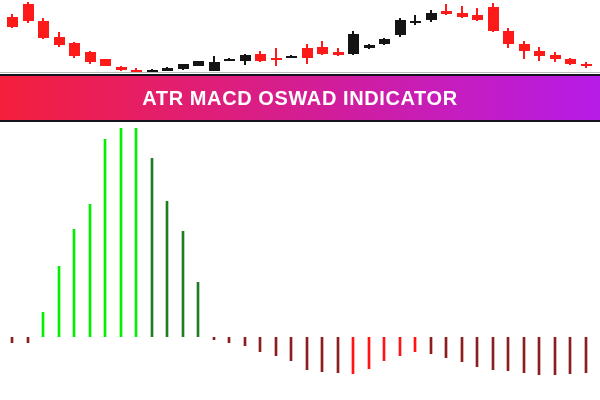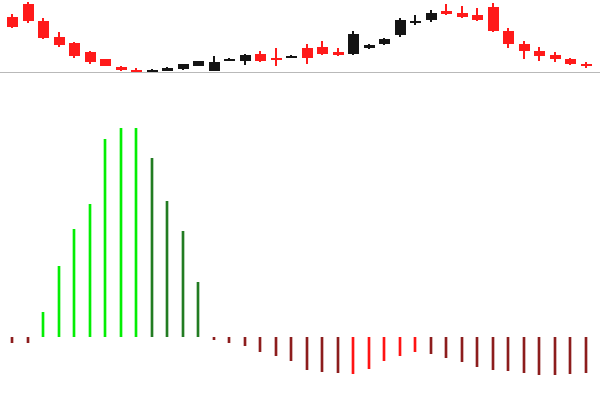--- a/index.html
+++ b/index.html
@@ -238,20 +238,23 @@
           <div class="candle-body" style="left: 0px; width: 11px; top: 59.2727px; height: 4.24242px; background: rgb(255, 26, 26);"></div>
         </div>
         <div class="candle" style="left: 580.5px; top: 0px; width: 11px; height: 72px;">
           <div class="candle-wick" style="left: 4.5px; top: 62.101px; height: 5.65657px; background: rgb(255, 26, 26);"></div>
           <div class="candle-body" style="left: 0px; width: 11px; top: 63.5152px; height: 2.82828px; background: rgb(255, 26, 26);"></div>
         </div>
       </div>
     <div id="price-baseline"></div>
   </div>
 
+  <div id="title-banner" style="background: linear-gradient(to right, rgb(244, 31, 60) 0%, rgb(182, 28, 232) 100%); border-top-color: rgb(20, 20, 30); border-bottom-color: rgb(20, 20, 30);">
+    <span id="title-text" style="color: rgb(255, 255, 255);">ATR MACD OSWAD INDICATOR</span>
+  </div>
 
   <div id="macd-panel">
     <div id="macd-bars">
         <div class="hbar" style="left: 10px; width: 4px; background: linear-gradient(to right, rgb(255, 255, 255) 0%, rgb(139, 26, 26) 38%, rgb(139, 26, 26) 62%, rgb(255, 255, 255) 100%); top: 215px; height: 5.63736px;"></div>
         <div class="hbar" style="left: 26px; width: 4px; background: linear-gradient(to right, rgb(255, 255, 255) 0%, rgb(139, 26, 26) 38%, rgb(139, 26, 26) 62%, rgb(255, 255, 255) 100%); top: 215px; height: 5.63736px;"></div>
         <div class="hbar" style="left: 41px; width: 4px; background: linear-gradient(to right, rgb(255, 255, 255) 0%, rgb(0, 238, 0) 38%, rgb(0, 238, 0) 62%, rgb(255, 255, 255) 100%); top: 189.736px; height: 25.2637px;"></div>
         <div class="hbar" style="left: 57px; width: 4px; background: linear-gradient(to right, rgb(255, 255, 255) 0%, rgb(0, 238, 0) 38%, rgb(0, 238, 0) 62%, rgb(255, 255, 255) 100%); top: 143.802px; height: 71.1978px;"></div>
         <div class="hbar" style="left: 72px; width: 4px; background: linear-gradient(to right, rgb(255, 255, 255) 0%, rgb(0, 238, 0) 38%, rgb(0, 238, 0) 62%, rgb(255, 255, 255) 100%); top: 107.055px; height: 107.945px;"></div>
         <div class="hbar" style="left: 88px; width: 4px; background: linear-gradient(to right, rgb(255, 255, 255) 0%, rgb(0, 238, 0) 38%, rgb(0, 238, 0) 62%, rgb(255, 255, 255) 100%); top: 81.7912px; height: 133.209px;"></div>
         <div class="hbar" style="left: 103px; width: 4px; background: linear-gradient(to right, rgb(255, 255, 255) 0%, rgb(0, 238, 0) 38%, rgb(0, 238, 0) 62%, rgb(255, 255, 255) 100%); top: 17.4835px; height: 197.516px;"></div>

